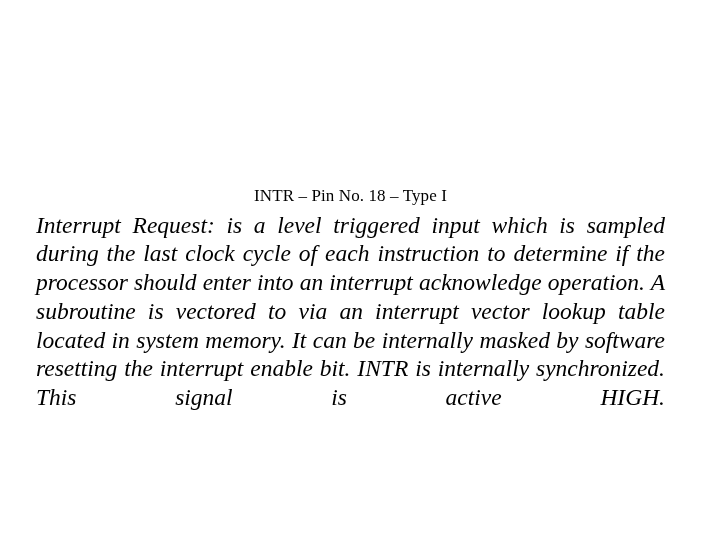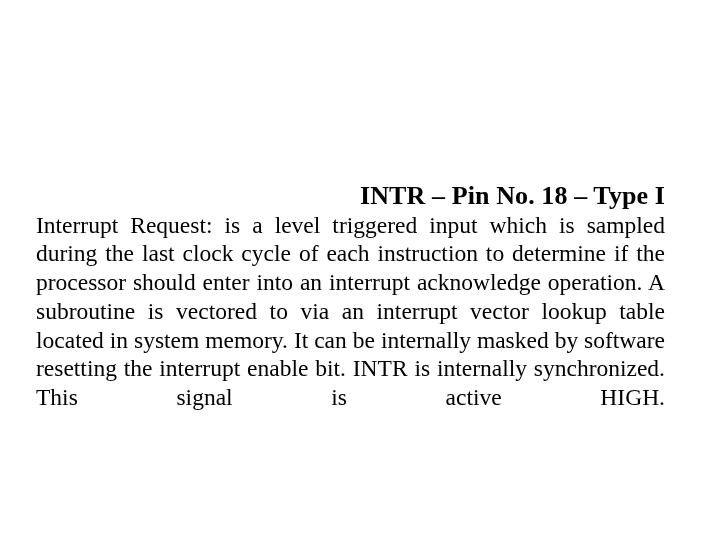--- a/index.html
+++ b/index.html
@@ -24,36 +24,37 @@
   }
 
   #content-block {
     position: absolute;
     left: 36px;
     top: 182px;
     width: 629px;
   }
 
   #heading-line {
-    font-size: 26px;
-    font-weight: bold;
+    font-size: 17px;
+    font-weight: normal;
     line-height: 28.7px;
-    text-align: right;
+    text-align: center;
     white-space: nowrap;
     letter-spacing: 0.1px;
   }
 
   #body-paragraph {
     font-size: 23.5px;
     font-weight: normal;
     line-height: 28.7px;
     text-align: justify;
     text-justify: inter-word;
     letter-spacing: 0px;
     hyphens: none;
+    font-style: italic;
     -webkit-hyphens: none;
   }
 
   
   #body-paragraph::after {
     content: "";
     display: inline-block;
     width: 100%;
   }
 </style>

